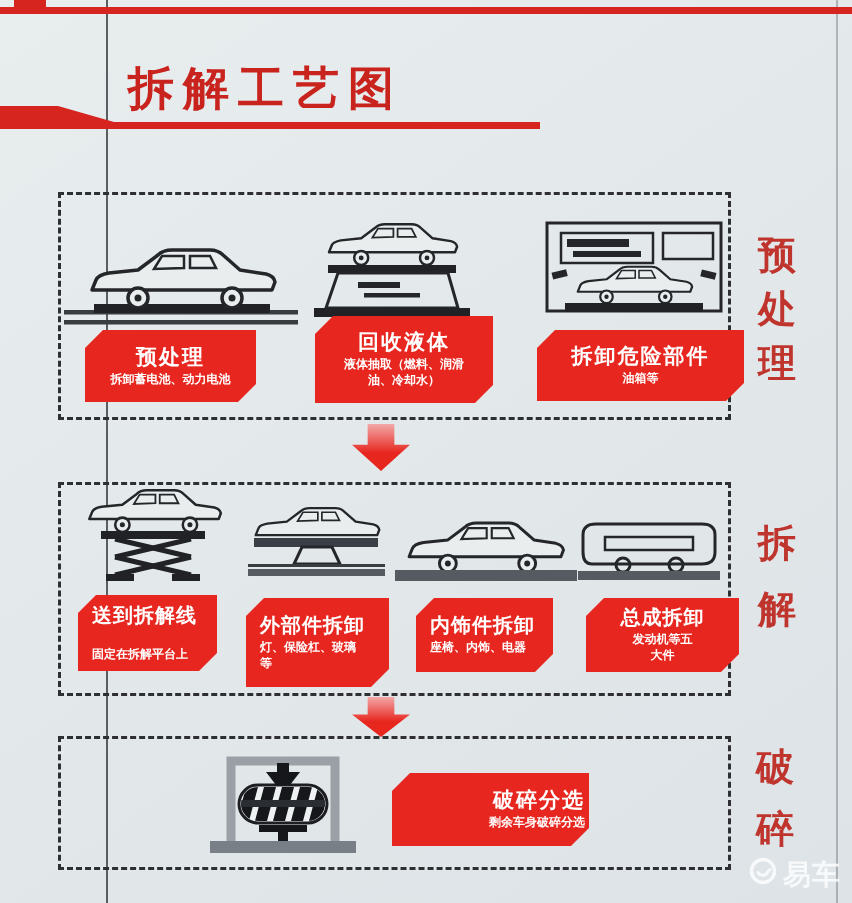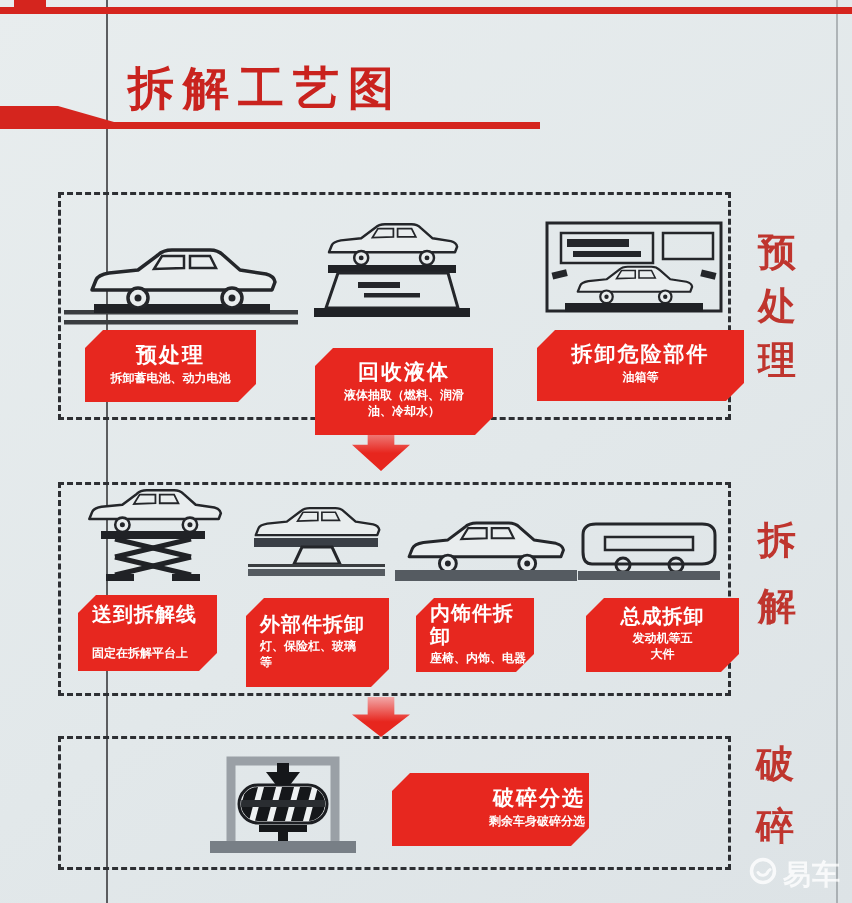--- a/index.html
+++ b/index.html
@@ -1,19 +1,19 @@
 <!DOCTYPE html>
 <html><head>
 <meta charset="utf-8">
 <style>
   html,body { margin:0; padding:0; }
   .canvas {
     position:relative; width:852px; height:903px; overflow:hidden;
     background:linear-gradient(145deg,#e8edee 0%, #e2e8ea 55%, #dde3e6 100%);
-    font-family:Liberation Mono, monospace;
+    font-family:Liberation Sans, sans-serif;
   }
   .vline-left { position:absolute; left:106px; top:0; width:2px; height:100%;
     background:rgba(45,45,48,.75); z-index:1; }
   .vline-right { position:absolute; left:836px; top:0; width:2px; height:100%;
     background:rgba(95,100,105,.4); z-index:1; }
   .top-chip { position:absolute; left:14px; top:0; width:32px; height:9px; background:#d5251e; z-index:2; }
   .top-line { position:absolute; left:0; top:7px; width:852px; height:7px; background:#d5251e; z-index:2; }
   .page-title { position:absolute; left:128px; top:58px; margin:0;
     font-size:46px; font-weight:bold; color:#c9231e; letter-spacing:9px; z-index:3; }
   .title-underline { position:absolute; left:0; top:102px; z-index:2; }
@@ -103,21 +103,21 @@
     <rect x="160" y="52" width="15" height="7" fill="#24262a" transform="rotate(14 167 55)"></rect>
     <use href="#sedan" x="30" y="44" width="126" height="40"></use>
     <rect x="24" y="84" width="138" height="9" fill="#202226"></rect>
   </svg>
 
   <div class="step" style="left:85px; top:330px; width:171px; height:72px;">
     <div class="step-title">预处理</div>
     <div class="step-desc">拆卸蓄电池、动力电池</div>
   </div>
 
-  <div class="step" style="left:315px; top:348px; width:178px; height:87px;">
+  <div class="step" style="left:315px; top:316px; width:178px; height:87px;">
     <div class="step-title">回收液体</div>
     <div class="step-desc desc-c" style="max-width:128px;text-align:center;">液体抽取（燃料、润滑油、冷却水）</div>
   </div>
 
   <div class="step" style="left:537px; top:330px; width:207px; height:71px;">
     <div class="step-title">拆卸危险部件</div>
     <div class="step-desc">油箱等</div>
   </div>
 
   <div class="stage-label" style="left:758px; top:236px; gap:16px;">
@@ -167,21 +167,21 @@
   <div class="step left small-title" style="left:78px; top:595px; width:139px; height:76px;gap:20px;">
     <div class="step-title">送到拆解线</div>
     <div class="step-desc" style="max-width:96px;">固定在拆解平台上</div>
   </div>
 
   <div class="step left small-title" style="left:246px; top:598px; width:143px; height:89px;">
     <div class="step-title">外部件拆卸</div>
     <div class="step-desc" style="max-width:104px;">灯、保险杠、玻璃等</div>
   </div>
 
-  <div class="step left small-title" style="left:416px; top:598px; width:118px; height:74px;">
+  <div class="step left small-title" style="left:416px; top:598px; width:137px; height:74px;">
     <div class="step-title">内饰件拆卸</div>
     <div class="step-desc" style="max-width:96px;">座椅、内饰、电器</div>
   </div>
 
   <div class="step small-title" style="left:586px; top:598px; width:153px; height:74px;">
     <div class="step-title">总成拆卸</div>
     <div class="step-desc desc-c" style="max-width:66px;">发动机等五大件</div>
   </div>
 
   <div class="stage-label" style="left:758px; top:524px; gap:28px;">

